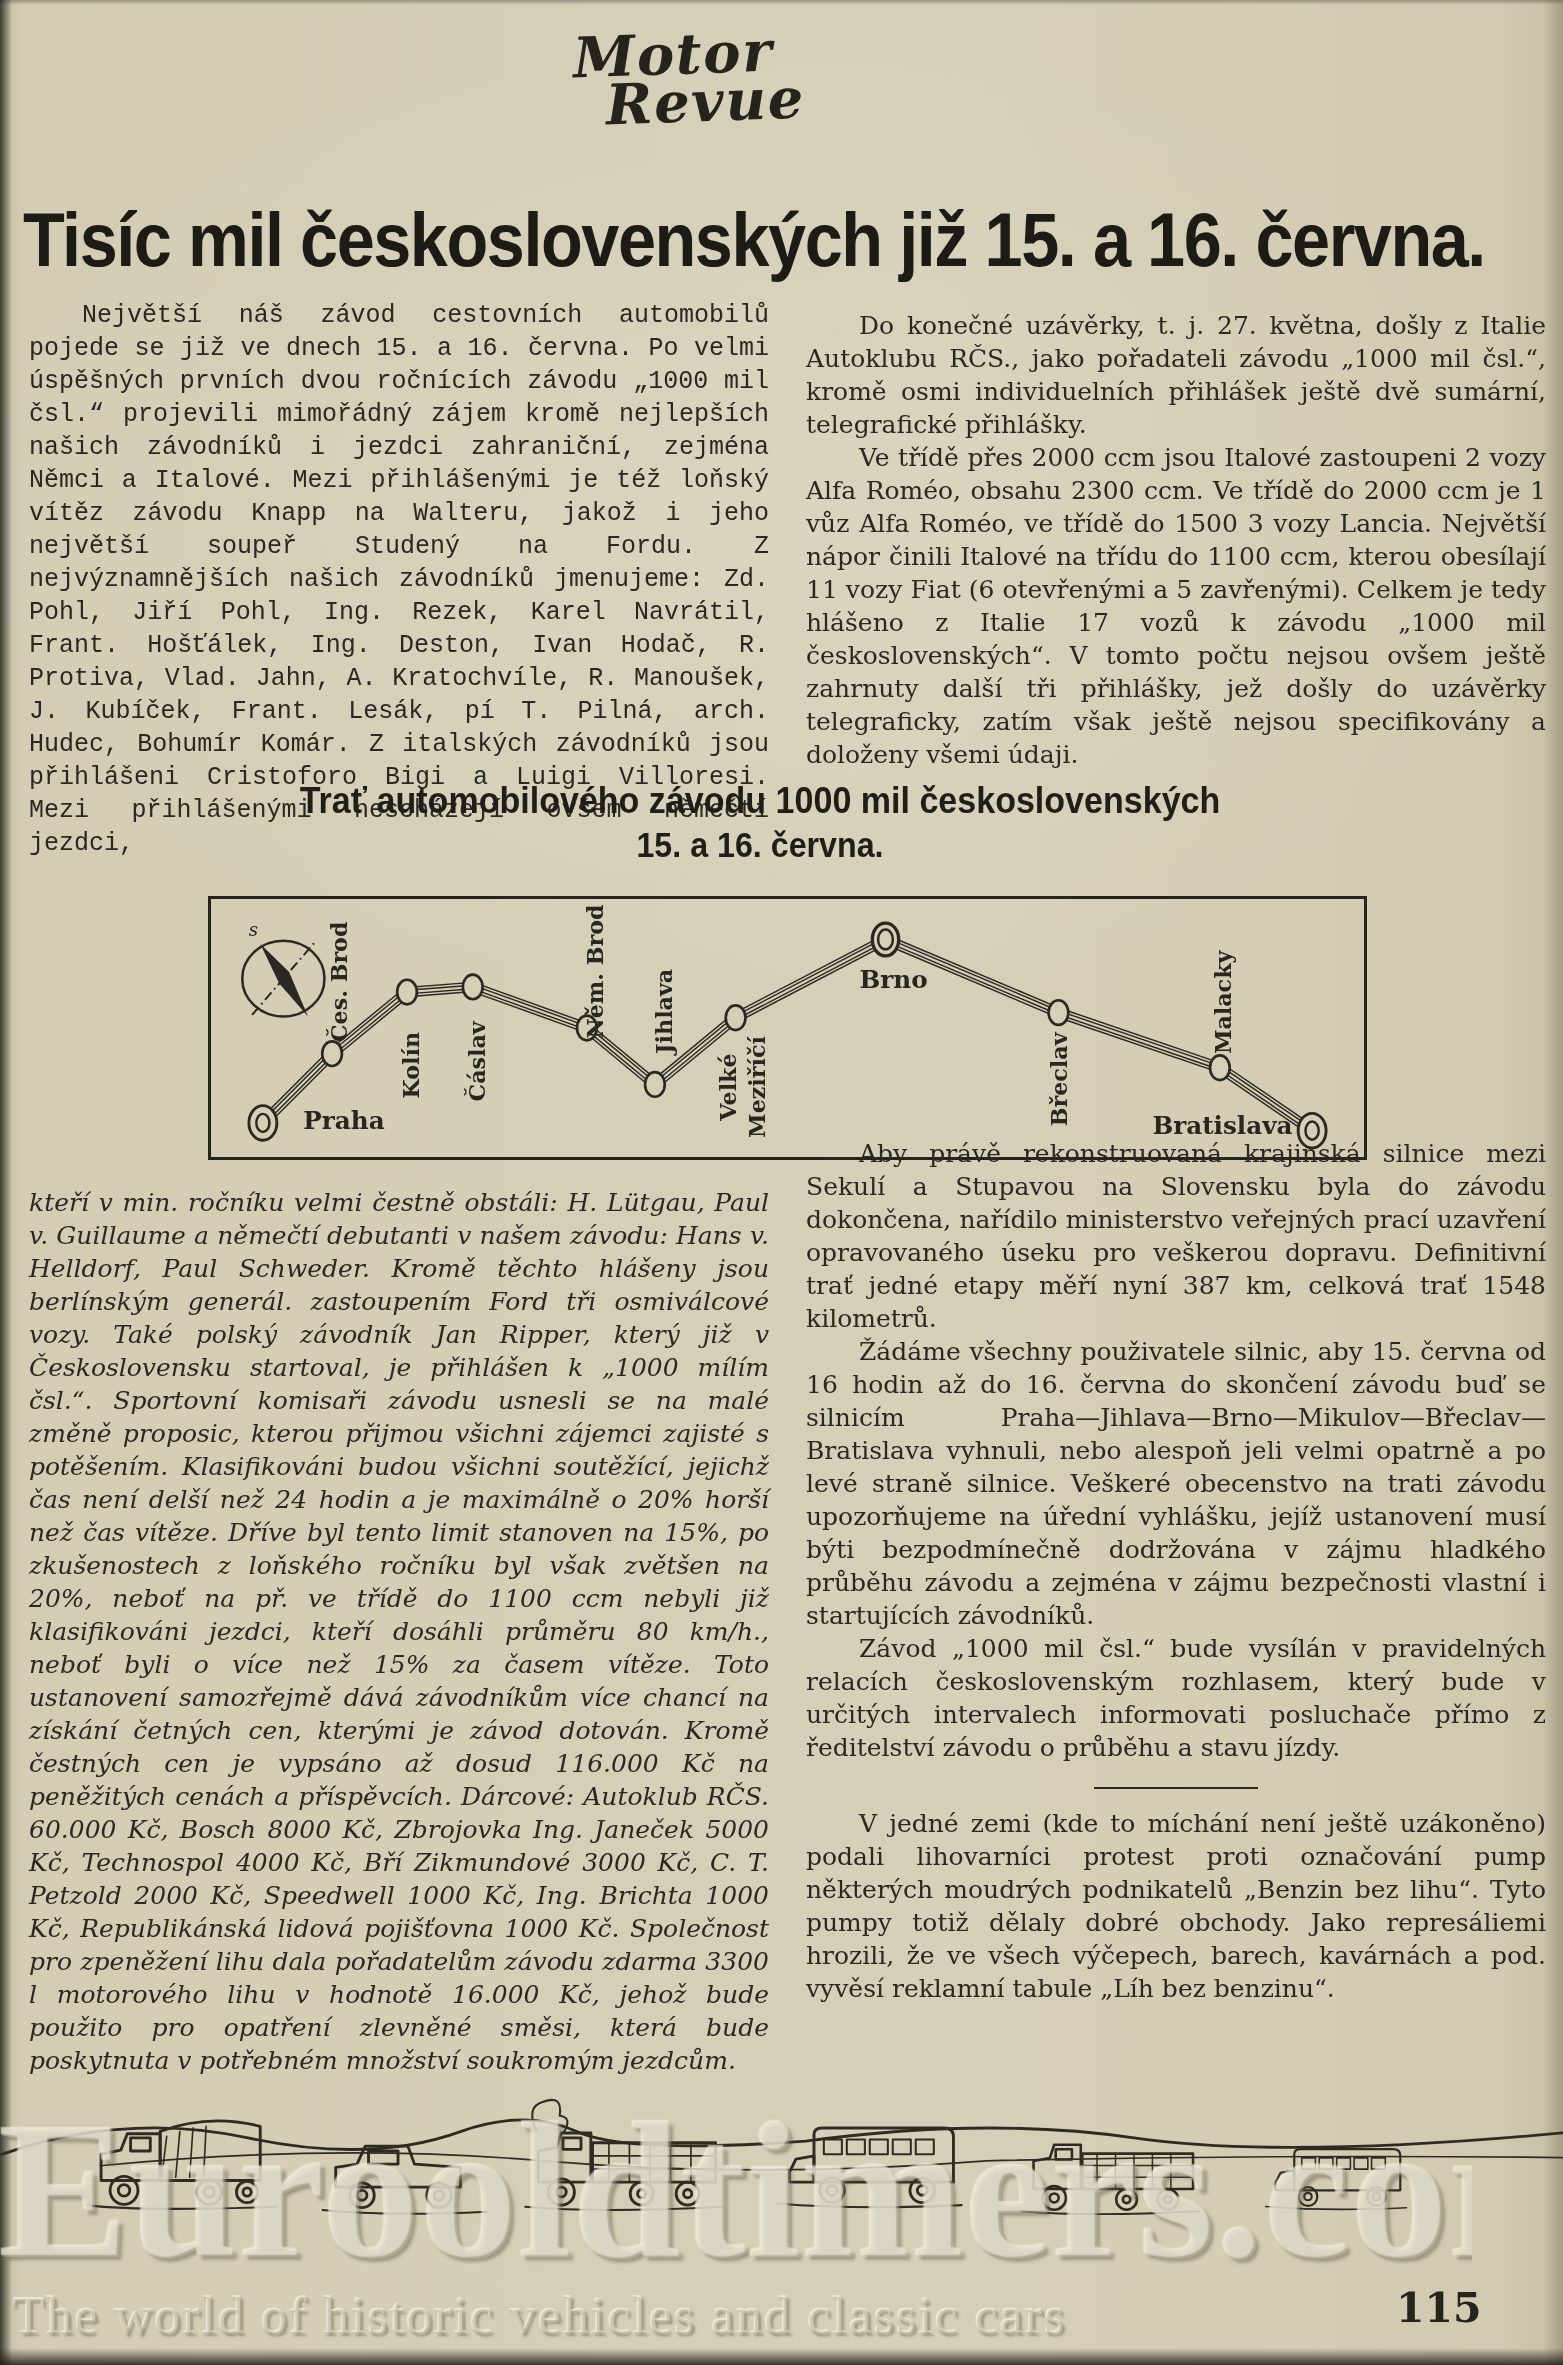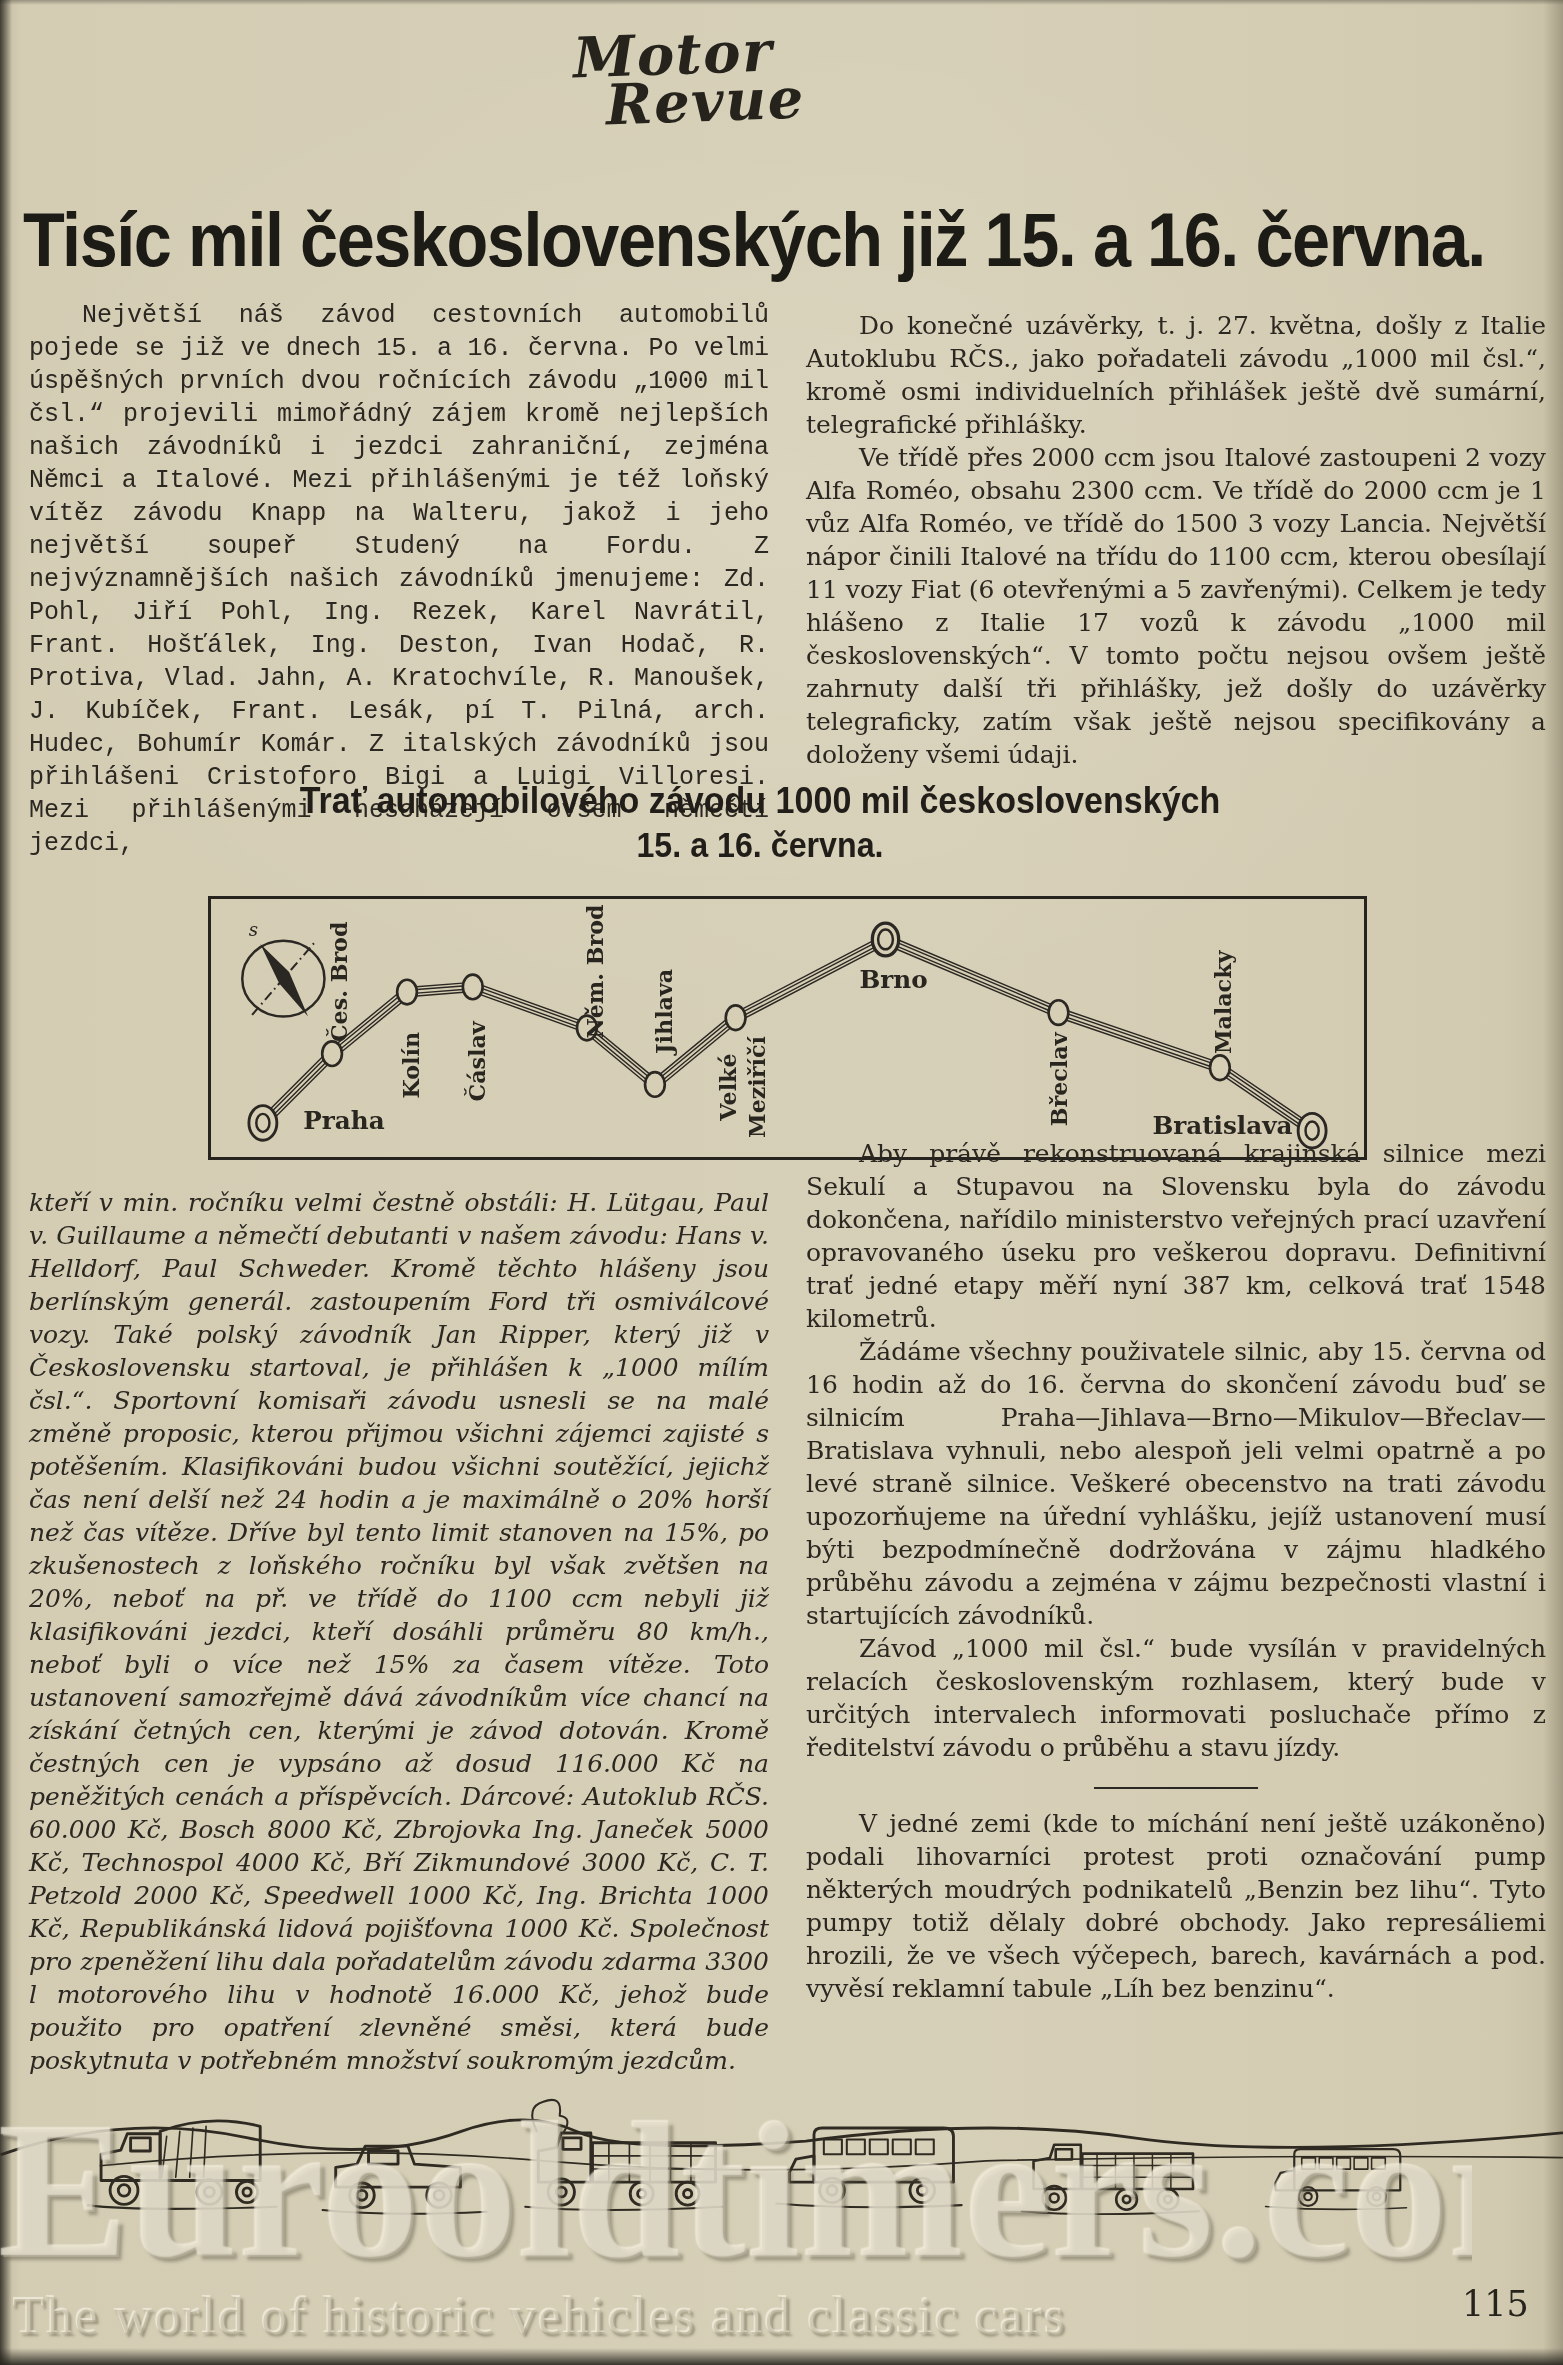--- a/index.html
+++ b/index.html
@@ -55,21 +55,21 @@
   .watermark{position:absolute;left:0;top:2072px;width:1472px;height:247px;overflow:hidden;
     font-family:"Liberation Serif",serif;font-size:196px;line-height:238px;white-space:nowrap;
     text-align:center;font-weight:bold;
     color:rgba(211,204,184,0.30);
     text-shadow:-2.5px -2.5px 1.6px rgba(244,239,223,0.75), 2.5px 2.5px 3.3px rgba(92,86,68,0.45);
     pointer-events:none;}
   .footer-caption{position:absolute;left:13px;top:2286px;width:1564px;overflow:hidden;
     font-family:"Liberation Serif",serif;font-size:53px;letter-spacing:1.6px;white-space:nowrap;
     color:rgba(190,182,156,0.55);
     text-shadow:-1.6px -1.6px 0.8px rgba(243,238,222,0.8), 1.6px 1.6px 2.5px rgba(92,86,68,0.5);}
-  .page-number{position:absolute;left:1462px;top:2284px;font-weight:normal;font-size:35px;color:#26231d;}
+  .page-number{position:absolute;left:1396px;top:2284px;font-weight:bold;font-size:41px;color:#26231d;}
 </style>
 </head>
 <body>
 
 <div class="page">
   <div class="edge-top"></div>
   <div class="edge-left"></div>
   <div class="edge-right"></div>
 
   <div class="logo">

